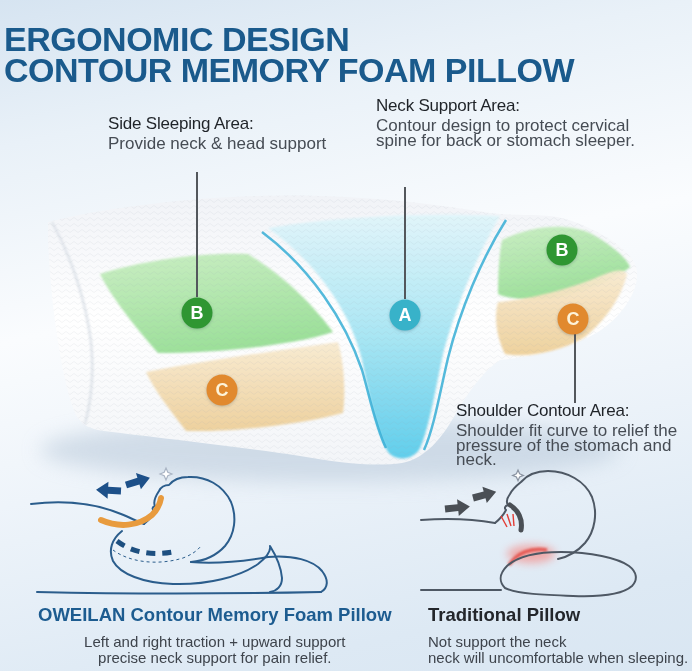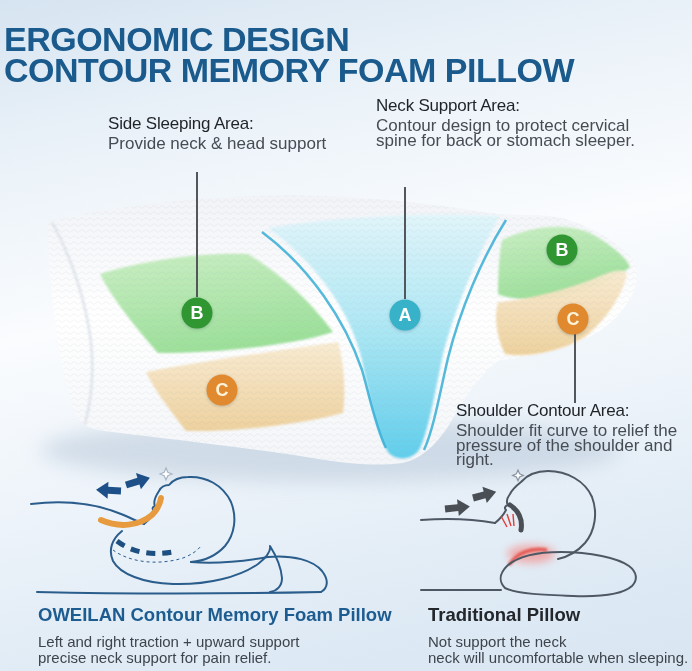--- a/index.html
+++ b/index.html
@@ -36,21 +36,21 @@
   }
   .badge-green{background:#2f9632;}
   .badge-cyan{background:#38b2c9;}
   .badge-orange{background:#e1892e; color:#fdf3da;}
   
   .pillow-svg{position:absolute; left:0; top:0;}
   
   .diag{position:absolute;}
   .diag-left{left:25px; top:464px;}
   .diag-right{left:415px; top:464px;}
-  .bl-text{position:absolute; left:38px; top:604px;}
+  .bl-text{position:absolute; left:38px; top:604px;text-align:center;}
   .br-text{position:absolute; left:428px; top:604px;}
   .bl-text .h{font-size:18.5px; font-weight:700; color:#1d5c90; margin:0 0 8px 0;}
   .br-text .h{font-size:18.5px; font-weight:700; color:#23262b; margin:0 0 8px 0;}
   .bl-text .d,.br-text .d{font-size:15px; line-height:16px; color:#3e444c; margin:0;}
 </style>
 </head>
 <body>
 
 <div class="stage">
 
@@ -187,21 +187,21 @@
 
   <div class="badge badge-green" style="left:197px; top:313px;">B</div>
   <div class="badge badge-cyan" style="left:405px; top:315px;">A</div>
   <div class="badge badge-green" style="left:562px; top:250px;">B</div>
   <div class="badge badge-orange" style="left:222px; top:390px;">C</div>
   <div class="badge badge-orange" style="left:573px; top:319px;">C</div>
 
   <div class="ann ann-shoulder">
     <p class="h">Shoulder Contour Area:</p>
     <p class="d">Shoulder fit curve to relief the</p>
-    <p class="d">pressure of the shoulder and right.</p>
+    <p class="d">pressure of the stomach and neck.</p>
   </div>
 
   <svg class="diag diag-left" width="330" height="150" viewBox="0 0 330 150">
     <g stroke="#2b5d8c" stroke-width="2" fill="none" stroke-linecap="round" stroke-linejoin="round">
       <path d="M 6 40 C 40 36, 72 40, 96 50 C 106 54, 113 58, 119 60"></path>
       <path d="M 119 60 C 124 56, 128 51, 129 47 C 127 45, 127 43, 130 42 C 128 38, 130 33, 134 27 C 136 23, 140 21, 144 21 C 148 16, 155 13, 163 13 C 181 12, 198 21, 206 38 C 212 53, 210 70, 200 82 C 191 92, 178 97, 166 98"></path>
       <path d="M 166 98 C 190 100, 220 97, 243 93 C 268 91, 288 96, 297 107 C 304 116, 303 124, 296 128"></path>
       <path d="M 296 128 C 200 130, 100 130, 12 128"></path>
       <path d="M 97 67 C 87 75, 83 86, 88 97 C 95 110, 118 119, 148 120 C 183 121, 214 113, 233 100 C 242 93, 246 87, 245 82 C 250 90, 256 102, 257 114 C 257 122, 252 127, 245 128"></path>
     </g>

